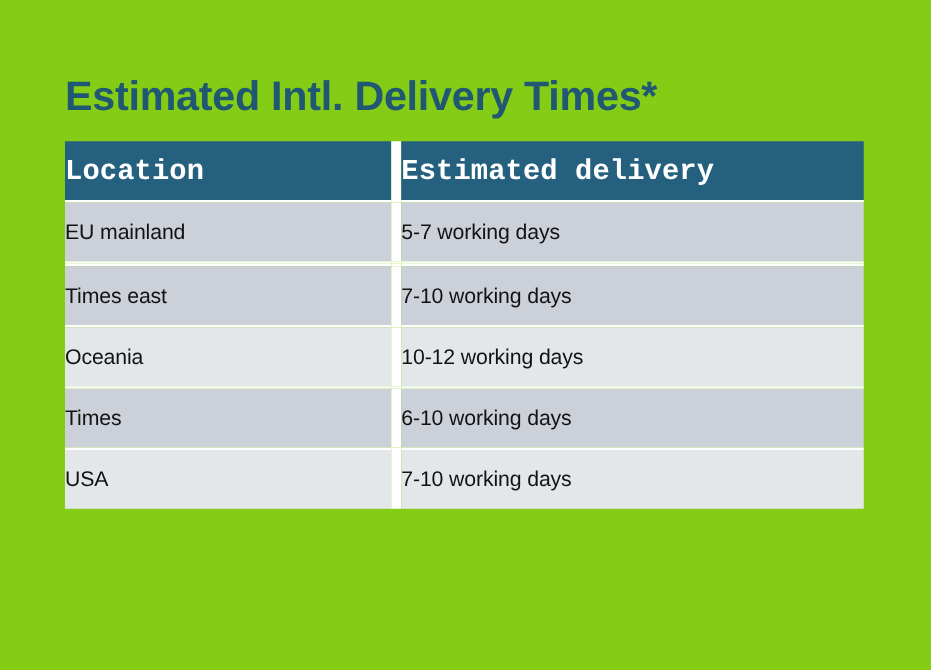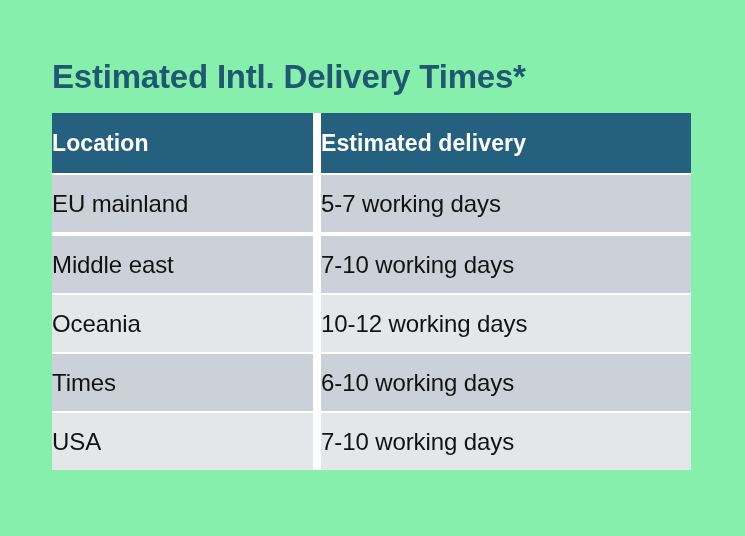--- a/index.html
+++ b/index.html
@@ -11,21 +11,21 @@
     height: 536px;
     background: #ffffff;
     font-family: "Liberation Sans", sans-serif;
     overflow: hidden;
     position: relative;
   }
 
   .page {
     position: absolute;
     inset: 0;
-    background: #86efac;
+    background: #84cc16;
   }
 
   .page-title {
     position: absolute;
     left: 52px;
     top: 37px;
     font-size: 33px;
     font-weight: 700;
     letter-spacing: -0.2px;
     color: #205873;
@@ -52,37 +52,38 @@
     padding: 0;
     margin: 0;
   }
 
   .head-cell {
     background: #25617f;
     color: #ffffff;
     font-size: 23px;
     font-weight: 700;
     text-align: left;
-    height: 60px;
+    height: 47px;
     padding: 0 0 0 14px;
     vertical-align: middle;
     white-space: nowrap;
     letter-spacing: 0.1px;
+    font-family: Liberation Mono, monospace;
   }
 
   .gap-cell {
     background: #ffffff;
     padding: 0;
   }
 
   .body-cell {
-    font-size: 24px;
+    font-size: 17px;
     font-weight: 400;
     color: #121212;
-    height: 57px;
+    height: 47px;
     padding: 0 0 0 14px;
     vertical-align: middle;
     white-space: nowrap;
     letter-spacing: -0.1px;
   }
 
   tr.row-dark .body-cell  { background: #ccd1d9; }
   tr.row-light .body-cell { background: #e3e7ea; }
 
   .row-spacer td {
@@ -145,21 +146,21 @@
       </tr>
 
 
       <tr class="row-spacer">
         <td></td>
         <td></td>
         <td></td>
       </tr>
 
       <tr class="row-dark">
-        <td class="body-cell">Middle east</td>
+        <td class="body-cell">Times east</td>
         <td class="gap-cell"></td>
         <td class="body-cell">7-10 working days</td>
       </tr>
 
       <tr class="row-spacer">
         <td></td>
         <td></td>
         <td></td>
       </tr>
 

